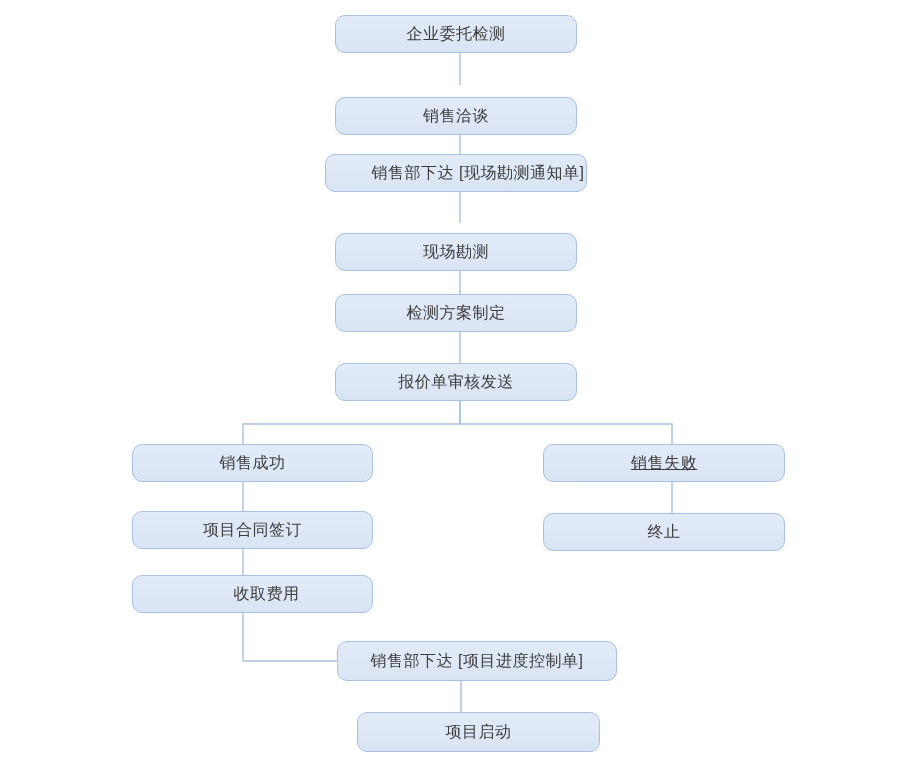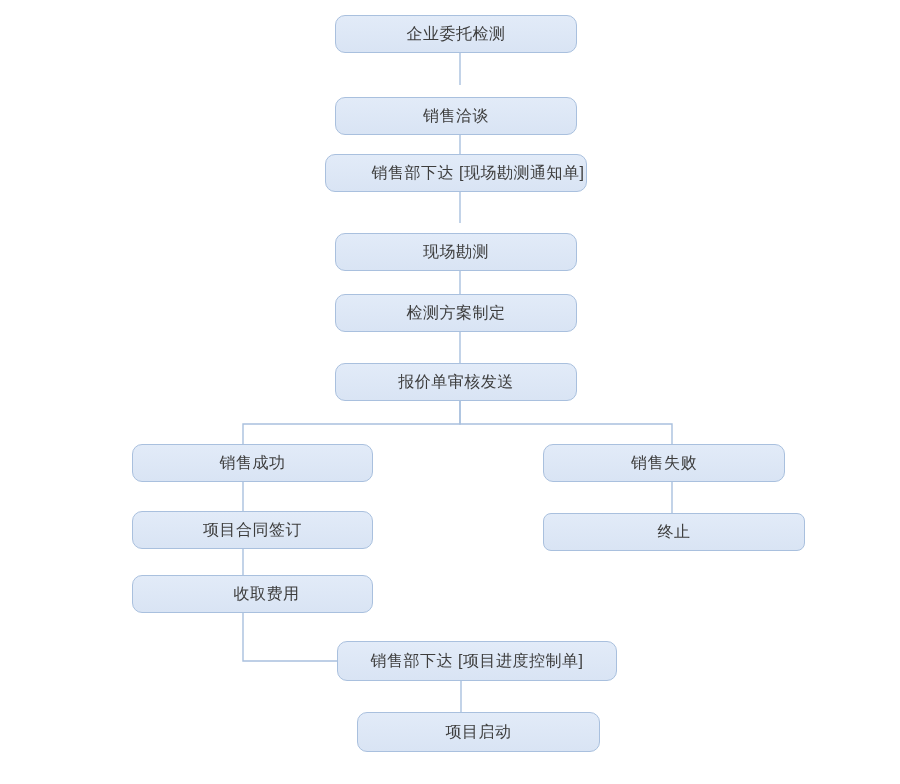--- a/index.html
+++ b/index.html
@@ -58,20 +58,20 @@
       <polyline points="461,681 461,712" fill="none" stroke="#a9c0de" stroke-width="1.4"></polyline>
     </svg>
   <div id="nodes-layer">
       <div class="node" style="left: 335px; top: 15px; width: 242px; height: 38px; border-color: rgb(169, 192, 222); background: linear-gradient(rgb(226, 235, 248) 0%, rgb(217, 228, 244) 100%); color: rgb(61, 61, 61);">企业委托检测</div>
       <div class="node" style="left: 335px; top: 85px; width: 242px; height: 38px; border-color: rgb(169, 192, 222); background: linear-gradient(rgb(226, 235, 248) 0%, rgb(217, 228, 244) 100%); color: rgb(61, 61, 61); margin-top: 12px;">销售洽谈</div>
       <div class="node" style="left: 325px; top: 154px; width: 262px; height: 38px; border-color: rgb(169, 192, 222); background: linear-gradient(rgb(226, 235, 248) 0%, rgb(217, 228, 244) 100%); color: rgb(61, 61, 61); padding-left: 44px;">销售部下达 [现场勘测通知单]</div>
       <div class="node" style="left: 335px; top: 233px; width: 242px; height: 38px; border-color: rgb(169, 192, 222); background: linear-gradient(rgb(226, 235, 248) 0%, rgb(217, 228, 244) 100%); color: rgb(61, 61, 61);">现场勘测</div>
       <div class="node" style="left: 335px; top: 294px; width: 242px; height: 38px; border-color: rgb(169, 192, 222); background: linear-gradient(rgb(226, 235, 248) 0%, rgb(217, 228, 244) 100%); color: rgb(61, 61, 61);">检测方案制定</div>
       <div class="node" style="left: 335px; top: 363px; width: 242px; height: 38px; border-color: rgb(169, 192, 222); background: linear-gradient(rgb(226, 235, 248) 0%, rgb(217, 228, 244) 100%); color: rgb(61, 61, 61);">报价单审核发送</div>
       <div class="node" style="left: 132px; top: 444px; width: 241px; height: 38px; border-color: rgb(169, 192, 222); background: linear-gradient(rgb(226, 235, 248) 0%, rgb(217, 228, 244) 100%); color: rgb(61, 61, 61);">销售成功</div>
-      <div class="node" style="left: 543px; top: 444px; width: 242px; height: 38px; border-color: rgb(169, 192, 222); background: linear-gradient(rgb(226, 235, 248) 0%, rgb(217, 228, 244) 100%); color: rgb(61, 61, 61);">销售失败</div>
+      <div class="node" style="left: 543px; top: 444px; width: 242px; height: 38px; border-color: rgb(169, 192, 222); background: linear-gradient(rgb(226, 235, 248) 0%, rgb(217, 228, 244) 100%); color: rgb(61, 61, 61); text-decoration: underline;">销售失败</div>
       <div class="node" style="left: 132px; top: 511px; width: 241px; height: 38px; border-color: rgb(169, 192, 222); background: linear-gradient(rgb(226, 235, 248) 0%, rgb(217, 228, 244) 100%); color: rgb(61, 61, 61);">项目合同签订</div>
-      <div class="node" style="left: 543px; top: 513px; width: 262px; height: 38px; border-color: rgb(169, 192, 222); background: linear-gradient(rgb(226, 235, 248) 0%, rgb(217, 228, 244) 100%); color: rgb(61, 61, 61); border-radius: 8px;">终止</div>
+      <div class="node" style="left: 543px; top: 513px; width: 242px; height: 38px; border-color: rgb(169, 192, 222); background: linear-gradient(rgb(226, 235, 248) 0%, rgb(217, 228, 244) 100%); color: rgb(61, 61, 61);">终止</div>
       <div class="node" style="left: 132px; top: 575px; width: 241px; height: 38px; border-color: rgb(169, 192, 222); background: linear-gradient(rgb(226, 235, 248) 0%, rgb(217, 228, 244) 100%); color: rgb(61, 61, 61); padding-left: 28px;">收取费用</div>
       <div class="node" style="left: 337px; top: 641px; width: 280px; height: 40px; border-color: rgb(169, 192, 222); background: linear-gradient(rgb(226, 235, 248) 0%, rgb(217, 228, 244) 100%); color: rgb(61, 61, 61);">销售部下达 [项目进度控制单]</div>
       <div class="node" style="left: 357px; top: 712px; width: 243px; height: 40px; border-color: rgb(169, 192, 222); background: linear-gradient(rgb(226, 235, 248) 0%, rgb(217, 228, 244) 100%); color: rgb(61, 61, 61);">项目启动</div>
     </div>
 </div>
 
 </body></html>

